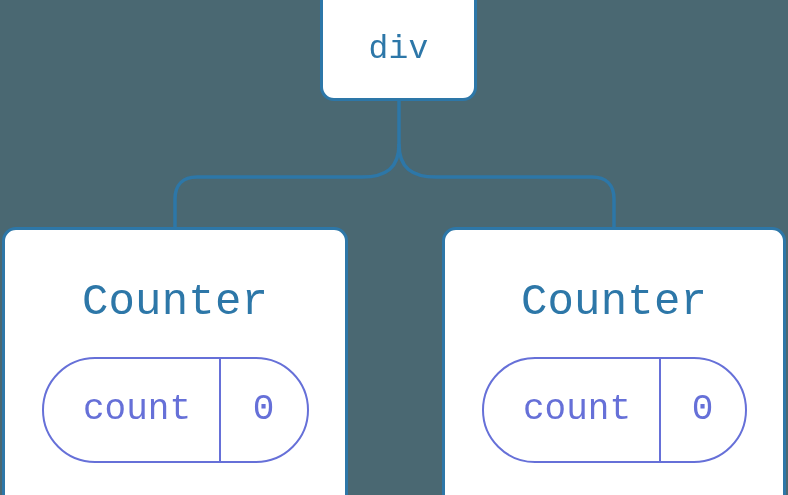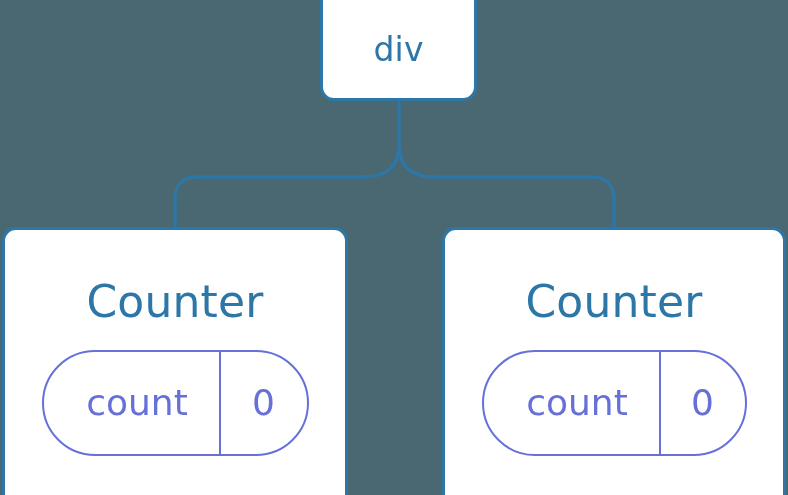--- a/index.html
+++ b/index.html
@@ -11,20 +11,21 @@
     height: 495px;
     overflow: hidden;
     font-family: "DejaVu Sans", "Liberation Sans", sans-serif;
   }
   #stage {
     position: relative;
     width: 788px;
     height: 495px;
     background: #4a6872;
     overflow: hidden;
+    font-family: Liberation Mono, monospace;
   }
 
   
   #connectors {
     position: absolute;
     left: 0;
     top: 0;
     width: 788px;
     height: 495px;
     pointer-events: none;
@@ -76,21 +77,21 @@
   .counter-node .node-title {
     color: #2d77a8;
     font-size: 44px;
     line-height: 1;
     margin-top: 50px;
     letter-spacing: 0.2px;
   }
 
   
   .state-pill {
-    margin-top: 26px;
+    margin-top: 33px;
     height: 106px;
     border: 2px solid #6670d8;
     border-radius: 53px;
     box-sizing: border-box;
     display: flex;
     align-items: stretch;
     background: #ffffff;
   }
   #counter-node-left .state-pill { width: 267px; }
   #counter-node-right .state-pill { width: 265px; }

